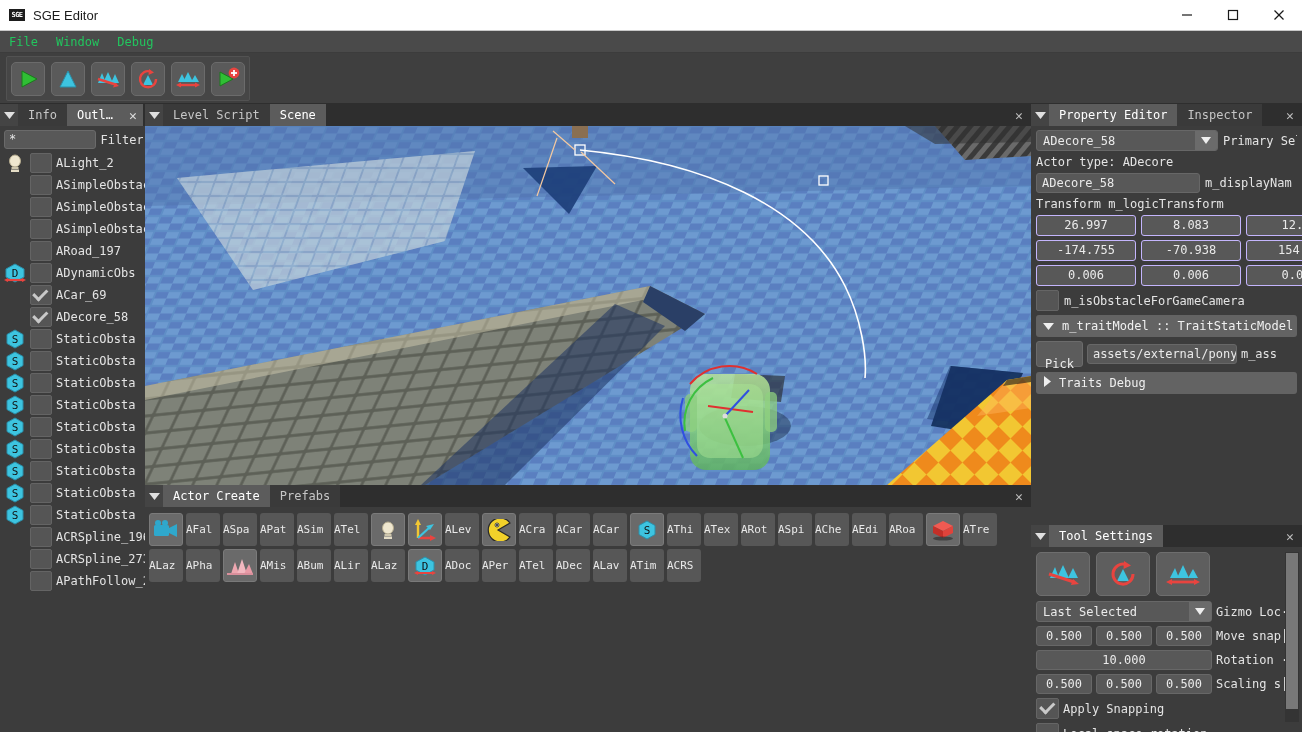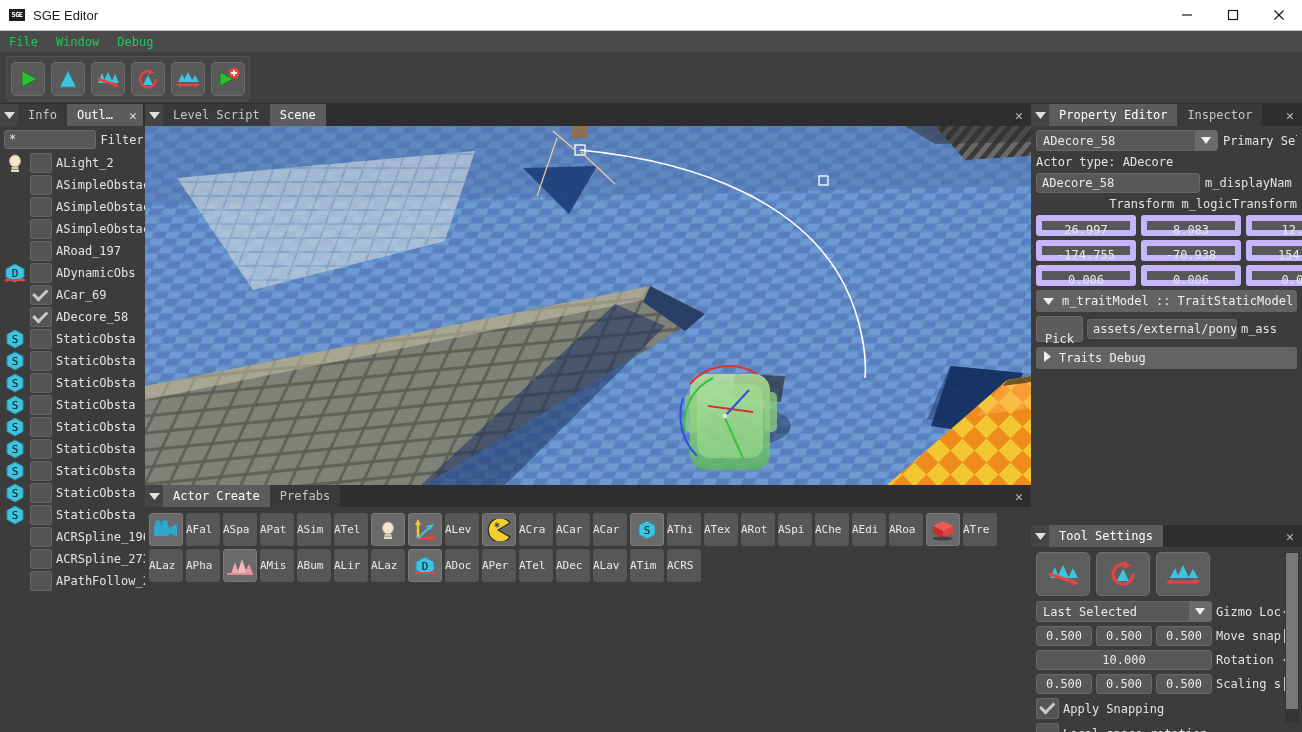--- a/index.html
+++ b/index.html
@@ -147,21 +147,21 @@
     background: #585858; border: 1px solid #676767; border-radius: 3px; height: 21px;
   }
   .pe-combo .txt { flex: 1; font-size: 12px; color: #eaeaea; padding-left: 6px; overflow: hidden; }
   .pe-combo .arrow {
     width: 22px; height: 19px; background: #6b6b6b; display: flex;
     align-items: center; justify-content: center; border-radius: 0 2px 2px 0;
   }
   .pe-static { font-size: 12px; color: #e4e4e4; overflow: hidden; }
   .pe-num {
     flex: none; width: 100px; text-align: center; background: #585858;
-    border: 6px solid #c4b5fd; border-radius: 3px; height: 21px;
+    border: 1px solid #c4b5fd; border-radius: 3px; height: 21px;
     font-size: 12px; color: #eaeaea; line-height: 19px;
   }
   .pe-check {
     width: 23px; height: 21px; flex: none; background: #555; border: 1px solid #656565;
     border-radius: 2px; display: flex; align-items: center; justify-content: center;
   }
   .pe-header {
     background: #636363; border-radius: 3px; height: 22px; display: flex;
     align-items: center; gap: 8px; padding-left: 7px; font-size: 12px;
     color: #f0f0f0; margin-bottom: 4px; overflow: hidden; white-space: nowrap;
@@ -803,35 +803,39 @@
             </svg>
         </div>
       </div>
       <div class="pe-static">Primary Sele</div>
     </div>
     <div class="pe-static" style="margin-bottom:4px;">Actor type: ADecore</div>
     <div class="pe-row">
       <div class="pe-field" style="width:164px;">ADecore_58</div>
       <div class="pe-static">m_displayNam</div>
     </div>
-    <div class="pe-static" style="margin-bottom:4px;text-align:right;">Transform m_logicTransform</div>
+    <div class="pe-static" style="margin-bottom:4px;">Transform m_logicTransform</div>
     <div class="pe-row">
       <div class="pe-num">26.997</div>
       <div class="pe-num">8.083</div>
       <div class="pe-num">12.5</div>
     </div>
     <div class="pe-row">
       <div class="pe-num">-174.755</div>
       <div class="pe-num">-70.938</div>
       <div class="pe-num">154.8</div>
     </div>
     <div class="pe-row">
       <div class="pe-num">0.006</div>
       <div class="pe-num">0.006</div>
       <div class="pe-num">0.00</div>
+    </div>
+    <div class="pe-row">
+      <div class="pe-check"></div>
+      <div class="pe-static">m_isObstacleForGameCamera</div>
     </div>
     <div class="pe-header">
       <span>
         <svg width="11" height="8">
             <polygon points="0,1 11,1 5.5,8" fill="#efefef"></polygon>
           </svg>
       </span>
       <span>m_traitModel :: TraitStaticModel</span>
     </div>
     <div class="pe-pickrow">

